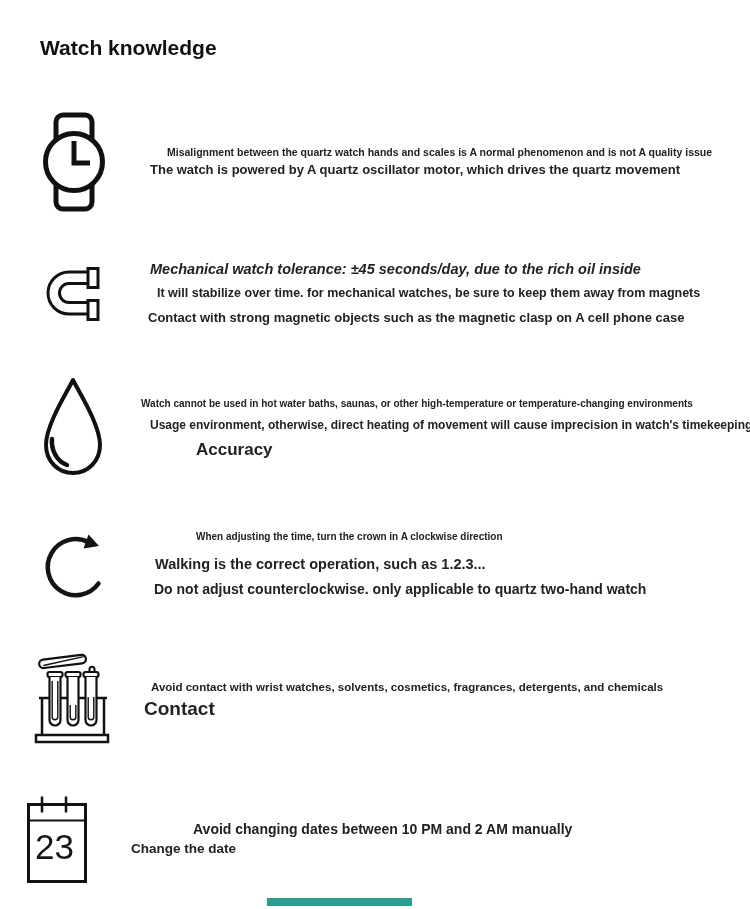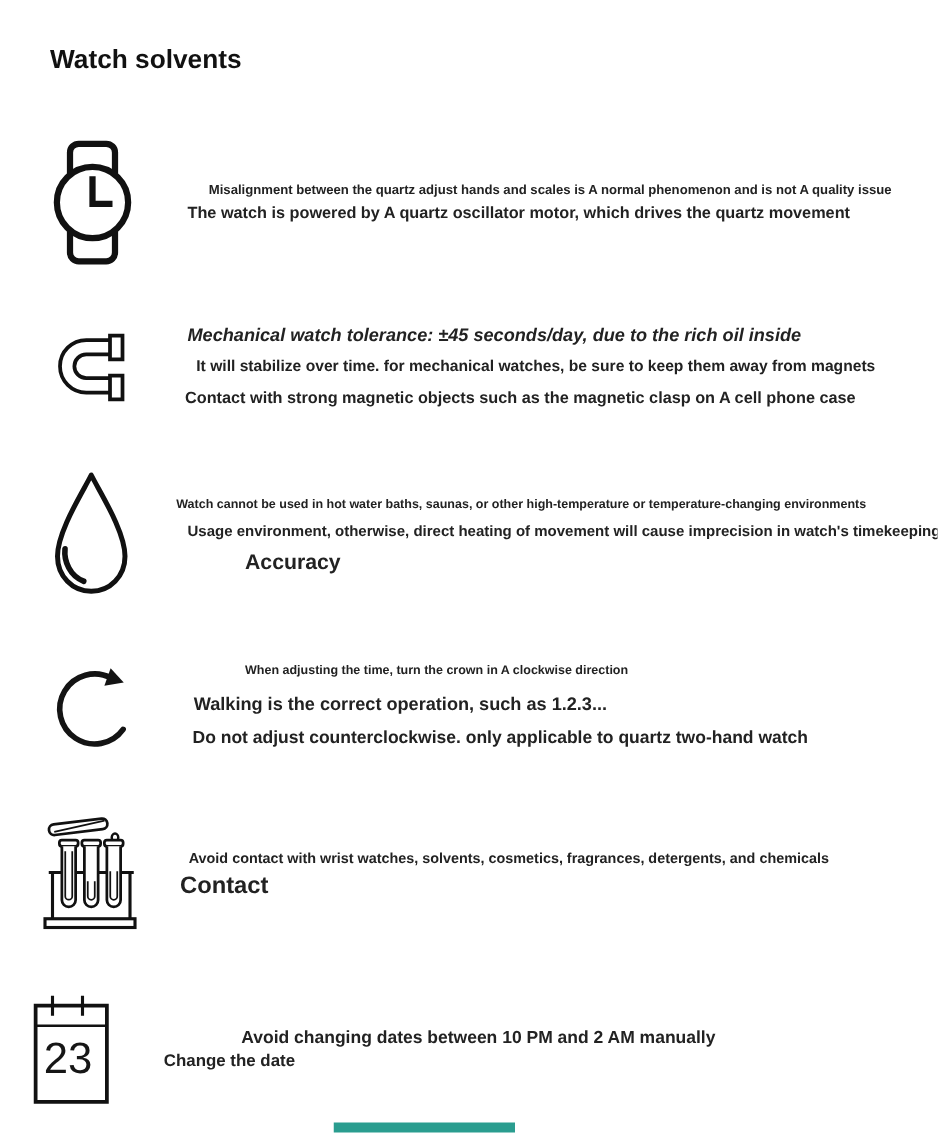--- a/index.html
+++ b/index.html
@@ -49,30 +49,30 @@
     position:absolute;left:9px;top:35px;
     font-size:35px;font-weight:400;color:#161616;letter-spacing:0px;
   }
   .accent-bar{
     position:absolute;left:267px;top:898px;width:145px;height:8px;
   }
 </style>
 </head>
 <body>
 
-<div class="abs page-title">Watch solvents</div>
+<div class="abs page-title">Watch knowledge</div>
 
 <div class="icon icon-watch">
   <svg viewBox="0 0 64 100" xmlns="http://www.w3.org/2000/svg">
     <rect x="14" y="3" width="36" height="94" rx="7" fill="#fff" stroke="#111" stroke-width="5"></rect>
     <circle cx="32" cy="50" r="28.5" fill="#fff" stroke="#111" stroke-width="5"></circle>
     <path d="M32 29 L32 51 L48 51" fill="none" stroke="#111" stroke-width="5" stroke-linejoin="miter"></path>
   </svg>
 </div>
-<div class="abs ln s1l1">Misalignment between the quartz adjust hands and scales is A normal phenomenon and is not A quality issue</div>
+<div class="abs ln s1l1">Misalignment between the quartz watch hands and scales is A normal phenomenon and is not A quality issue</div>
 <div class="abs ln s1l2">The watch is powered by A quartz oscillator motor, which drives the quartz movement</div>
 
 <div class="icon icon-magnet">
   <svg viewBox="0 0 66 58" xmlns="http://www.w3.org/2000/svg">
     <path d="M49 7 L27 7 A21 21 0 0 0 27 49 L49 49 L49 37.5 L27 37.5 A9.5 9.5 0 0 1 27 18.5 L49 18.5 Z" fill="#fff" stroke="#111" stroke-width="3"></path>
     <rect x="46" y="3.5" width="10" height="19" fill="#fff" stroke="#111" stroke-width="3"></rect>
     <rect x="46" y="35.5" width="10" height="19" fill="#fff" stroke="#111" stroke-width="3"></rect>
   </svg>
 </div>
 <div class="abs ln s2l1">Mechanical watch tolerance: ±45 seconds/day, due to the rich oil inside</div>

